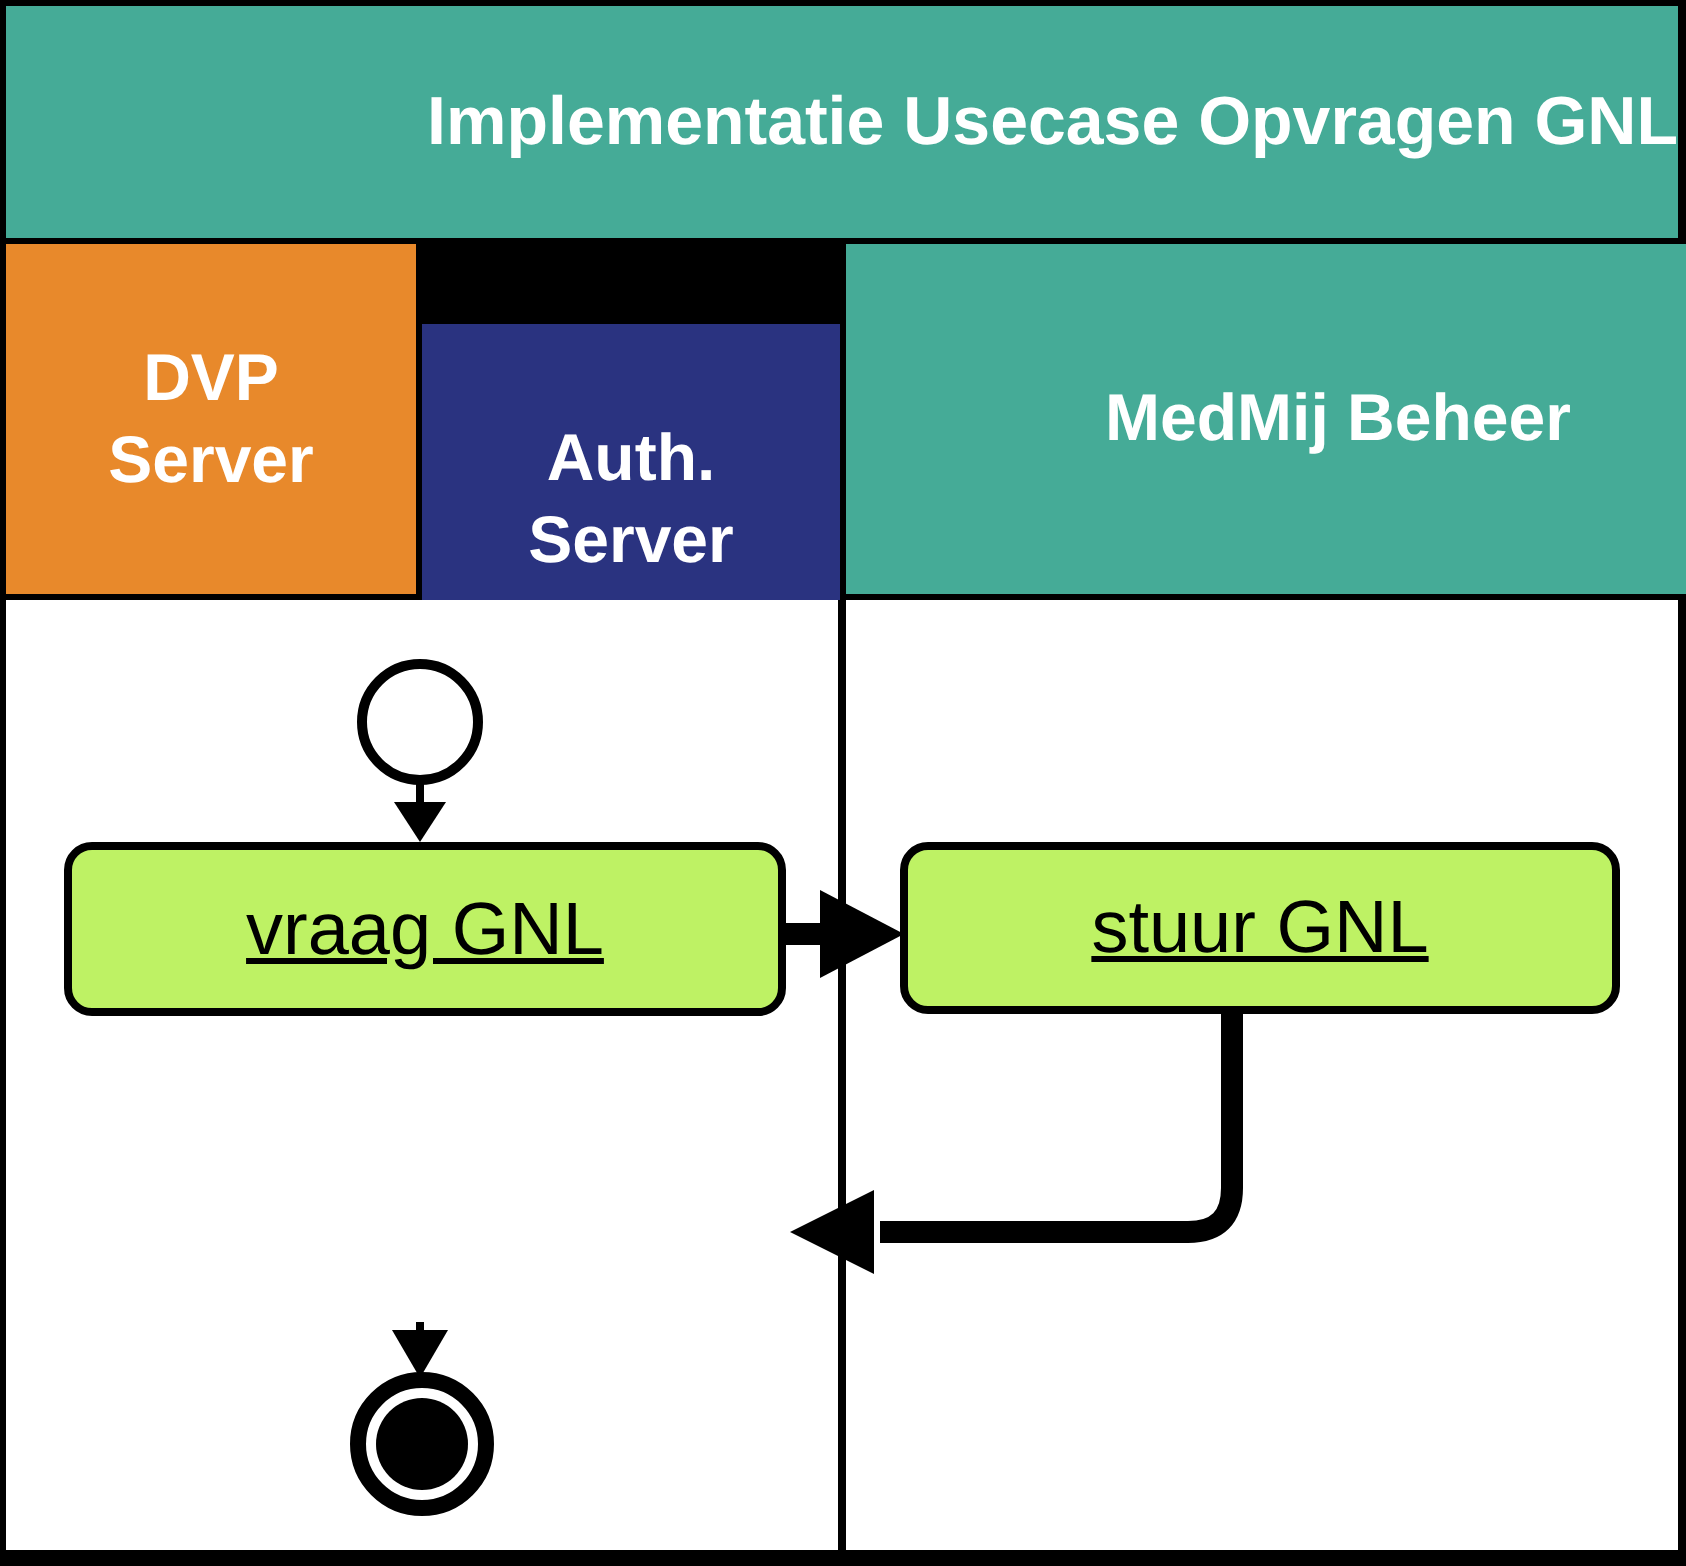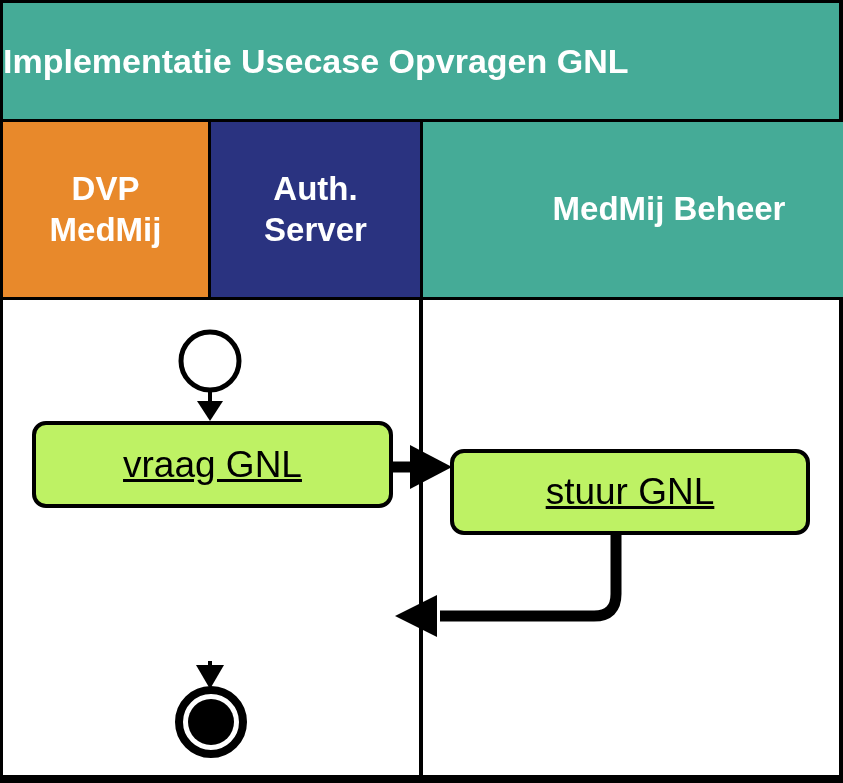--- a/index.html
+++ b/index.html
@@ -6,64 +6,64 @@
   body{font-family:"Liberation Sans", sans-serif;}
   .frame{
     position:relative;
     width:843px;height:783px;
     background:#000000;
     overflow:hidden;
   }
   .title-band{
     position:absolute;left:3px;top:3px;width:836px;height:116px;
     background:#45AB97;color:#FFFFFF;
-    display:flex;flex-direction:column;align-items:flex-start;justify-content:center;
+    display:flex;flex-direction:column;align-items:flex-end;justify-content:center;
     font-size:34px;font-weight:bold;line-height:1.32;text-align:center;
   }
   .lane{
     position:absolute;top:122px;height:175px;
     display:flex;align-items:center;justify-content:center;
     color:#FFFFFF;font-weight:bold;font-size:33px;line-height:1.22;text-align:center;
   }
   .lane-dvp{left:3px;width:205px;background:#E8892B;}
-  .lane-auth{left:211px;width:209px;background:#2A3380;}
+  .lane-auth{left:211px;width:209px;background:#2A3380;margin-top:40px;}
   .lane-medmij{left:423px;width:492px;background:#45AB97;}
   .lane-label.narrow{max-width:160px;}
   .body-area{
     position:absolute;left:3px;top:300px;width:836px;height:475px;
     background:#FFFFFF;
   }
   .lane-divider{
     position:absolute;left:419px;top:300px;width:4px;height:475px;
     background:#000000;
   }
   .flow-layer{
     position:absolute;left:0;top:0;width:843px;height:783px;
   }
   .activity{
     position:absolute;box-sizing:border-box;
     background:#bef264;border:4px solid #000000;border-radius:14px;
     display:flex;align-items:center;justify-content:center;
     font-size:37px;color:#000000;white-space:nowrap;text-decoration:underline;
   }
   .activity-vraag{left:32px;top:421px;width:361px;height:87px;}
-  .activity-stuur{left:450px;top:421px;width:360px;height:86px;margin-top:28px;}
+  .activity-stuur{left:450px;top:421px;width:360px;height:86px;}
   .activity-verwerk{left:32px;top:570px;width:361px;height:91px;}
 </style>
 </head>
 <body>
 
 <div class="frame">
 
   <div class="title-band">
     <div class="title-line">Implementatie Usecase Opvragen GNL</div>
   </div>
 
   <div class="lane lane-dvp">
-    <span class="lane-label narrow">DVP MedMij</span>
+    <span class="lane-label narrow">DVP Server</span>
   </div>
   <div class="lane lane-auth">
     <span class="lane-label narrow">Auth. Server</span>
   </div>
   <div class="lane lane-medmij">
     <span class="lane-label">MedMij Beheer</span>
   </div>
 
   <div class="body-area"></div>
   <div class="lane-divider"></div>

